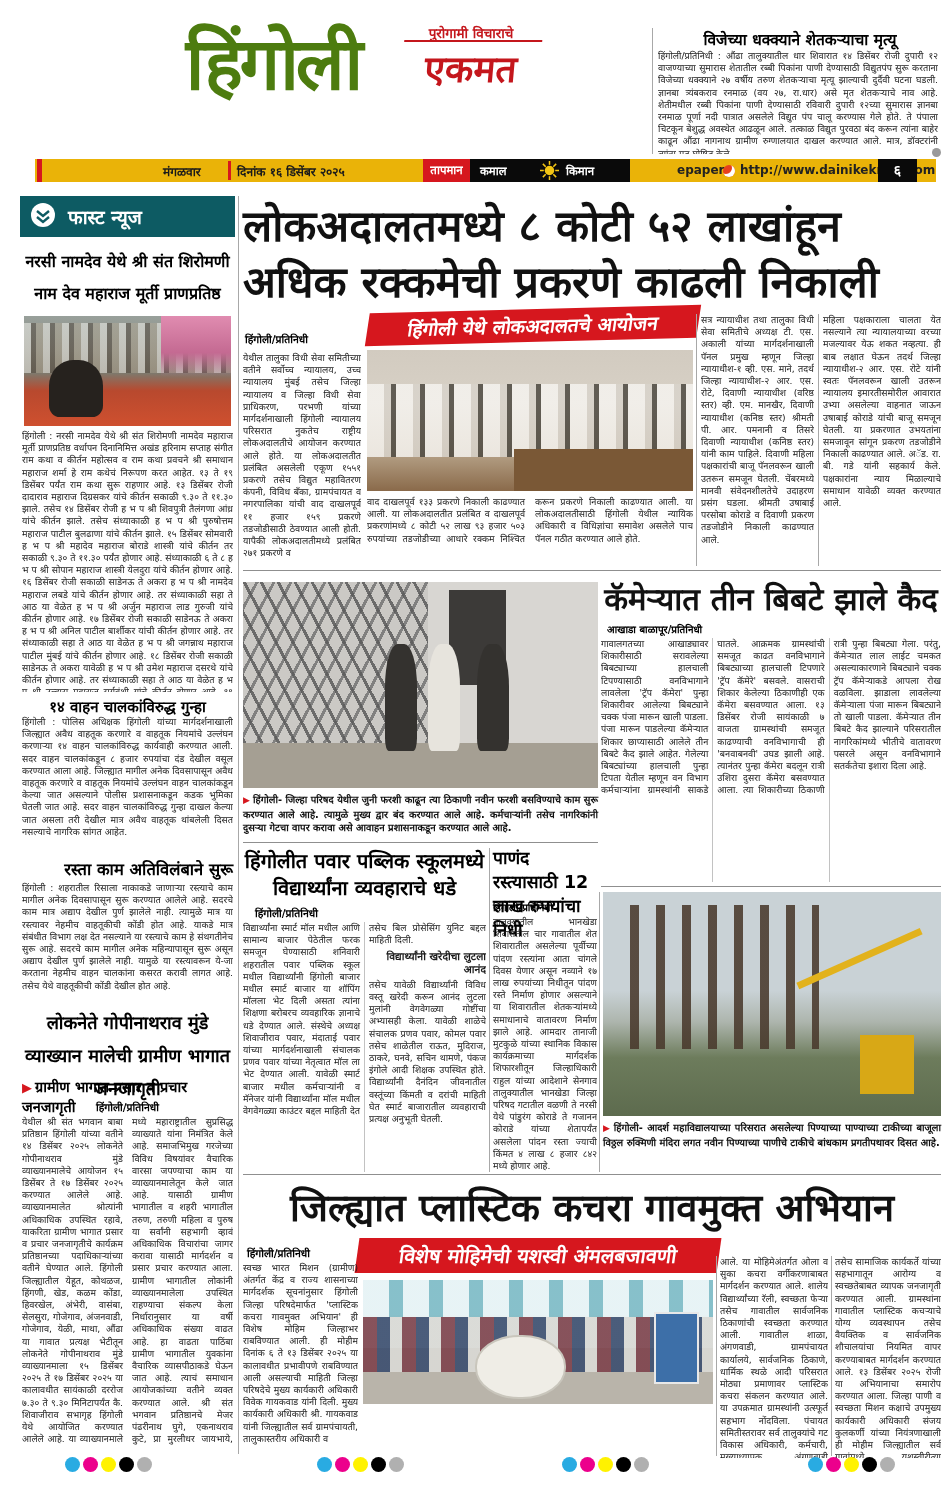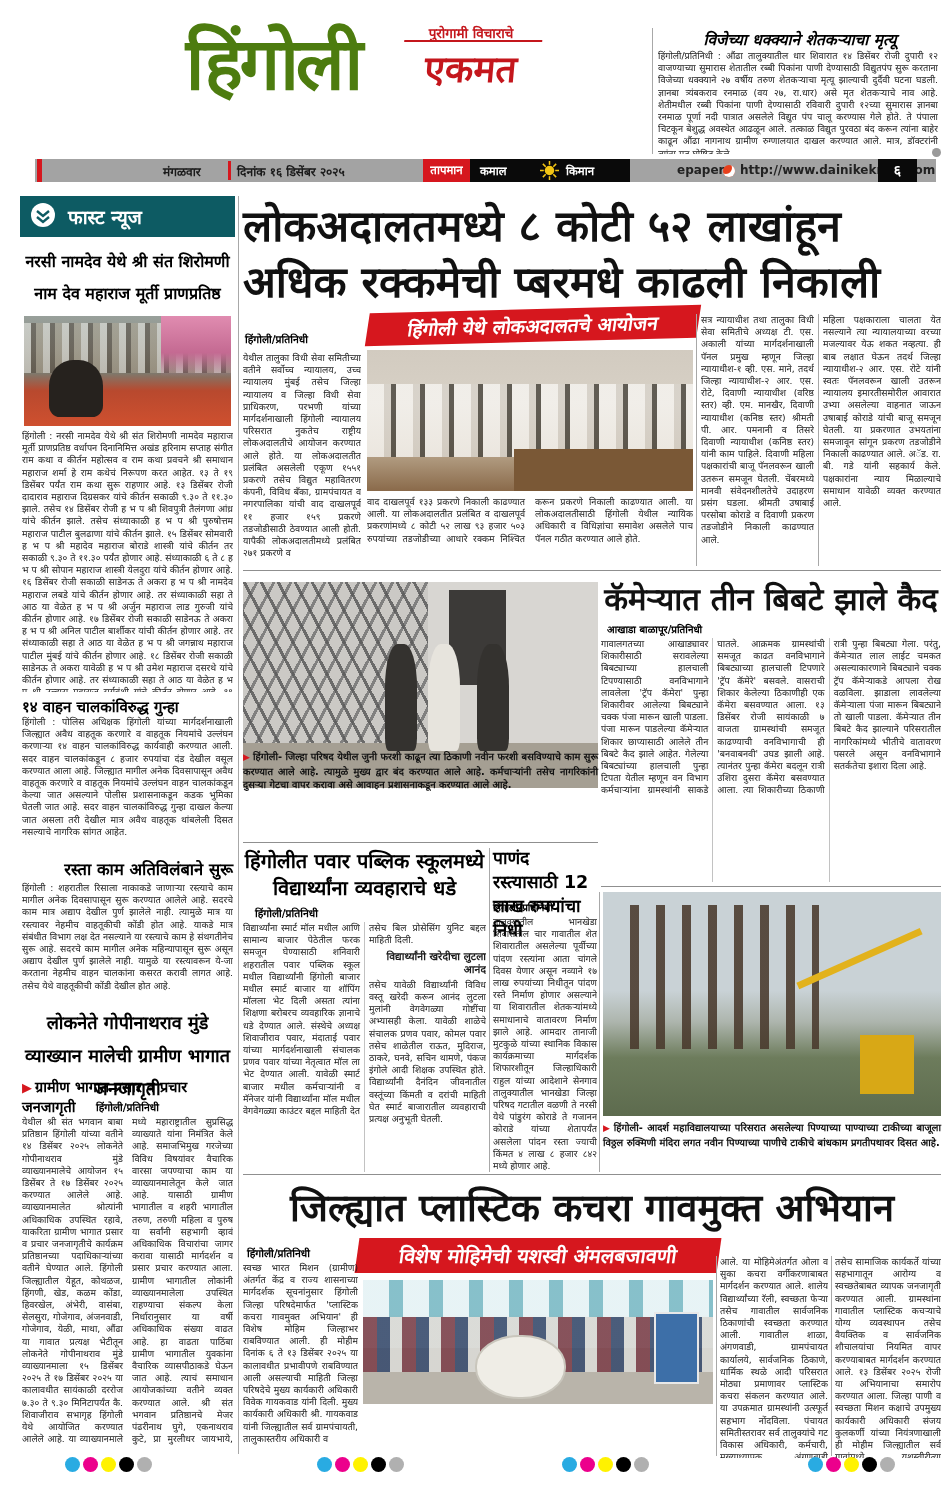--- a/index.html
+++ b/index.html
@@ -20,21 +20,21 @@
   .ribbon { background:#d6171e; color:#fff; font-weight:800; display:flex; align-items:center; justify-content:center; }
 
   
   .city { font-size:72px; font-weight:900; letter-spacing:-3px; line-height:104px; text-align:center; color:#4d7c0f; }
   .tagline { color:#c4161c; font-weight:800; font-size:13.5px; text-align:center; }
   .brand { color:#c4161c; font-weight:900; font-size:37px; text-align:center; transform:skewX(-5deg); border-top:2px solid #c4161c; }
   .next-logo { background:linear-gradient(102deg,#1b8fd6 0 61%,#141414 61% 100%); border-radius:7px;
     display:flex; align-items:center; justify-content:center; color:#fff; font-weight:900; font-size:29px; letter-spacing:3px; }
 
   
-  .datebar { background:#a3a3a3; }
+  .datebar { background:#eab308; }
   .datebar .lbl { font-size:12px; font-weight:800; color:#1a1a1a; }
 
   
   .fastbox { background:#0d5b63; display:flex; align-items:center; }
   .fast-title { color:#fff; font-size:19px; font-weight:800; }
 
   
   .ph-fast { background:
       linear-gradient(180deg, #98a09b 0%, #8d8c82 32%, #7e796c 52%, #b8492e 68%, #cf502f 100%); }
   .ph-fast .curtain { position:absolute; right:0; top:0; width:34%; height:55%;
@@ -77,21 +77,21 @@
 </head>
 <body>
 
 <div class="sheet">
 
   <div class="abs city" style="left:148px; top:12px; width:250px;">हिंगोली</div>
   <div class="abs tagline" style="left:396px; top:24px; width:150px;">पुरोगामी विचाराचे</div>
   <div class="abs brand" style="left:402px; top:40px; width:138px;">एकमत</div>
 
   <div class="abs rule-v" style="left:652px; top:28px; height:126px;"></div>
-  <div class="abs headline" style="left:662px; top:28px; width:276px; font-size:15.5px; text-align:center;font-style:italic;">विजेच्या धक्क्याने शेतकऱ्याचा मृत्यू</div>
+  <div class="abs headline" style="left:662px; top:28px; width:276px; font-size:15.5px; text-align:center;">विजेच्या धक्क्याने शेतकऱ्याचा मृत्यू</div>
   <div class="abs body-text" style="left:658px; top:50px; width:280px; height:104px;">हिंगोली/प्रतिनिधी : औंढा तालुक्यातील धार शिवारात १४ डिसेंबर रोजी दुपारी १२ वाजण्याच्या सुमारास शेतातील रब्बी पिकांना पाणी देण्यासाठी विद्युतपंप सुरू करताना विजेच्या धक्क्याने २७ वर्षीय तरुण शेतकऱ्याचा मृत्यू झाल्याची दुर्दैवी घटना घडली. ज्ञानबा त्र्यंबकराव रनमाळ (वय २७, रा.धार) असे मृत शेतकऱ्याचे नाव आहे. शेतीमधील रब्बी पिकांना पाणी देण्यासाठी रविवारी दुपारी १२च्या सुमारास ज्ञानबा रनमाळ पूर्णा नदी पात्रात असलेले विद्युत पंप चालू करण्यास गेले होते. ते पंपाला चिटकून बेशुद्ध अवस्थेत आढळून आले. तत्काळ विद्युत पुरवठा बंद करून त्यांना बाहेर काढून औंढा नागनाथ ग्रामीण रुग्णालयात दाखल करण्यात आले. मात्र, डॉक्टरांनी त्यांना मृत घोषित केले.</div>
   <div class="abs" style="left:932px; top:148px; width:9px; height:9px; border-radius:50%; background:#9a9a9a;"></div>
 
   <div class="abs datebar" style="left:35px; top:159px; width:901px; height:23px;">
     <div class="abs" style="left:2px; top:0; width:5px; height:23px; background:#d6171e;"></div>
     <div class="abs lbl" style="left:128px; top:4px;">मंगळवार</div>
     <div class="abs" style="left:193px; top:2px; width:3px; height:19px; background:#d6171e;"></div>
     <div class="abs lbl" style="left:202px; top:4px;">दिनांक १६ डिसेंबर २०२५</div>
 
     <div class="abs" style="left:388px; top:0; width:47px; height:23px; background:#d6171e; color:#fff; font-size:11.5px; font-weight:800; text-align:center; line-height:23px;">तापमान</div>
@@ -135,37 +135,37 @@
   <div class="abs headline" style="left:22px; top:246px; width:211px; font-size:16px; line-height:32px; text-align:center;">नरसी नामदेव येथे श्री संत शिरोमणी नाम देव महाराज मूर्ती प्राणप्रतिष्ठ वर्धापन</div>
 
   <div class="photo ph-fast" style="left:24px; top:316px; width:207px; height:110px;">
     <div class="crowd"></div>
       <div class="curtain"></div>
       <div class="figure"></div>
   </div>
 
   <div class="abs body-text" style="left:22px; top:430px; width:211px; height:262px;">हिंगोली : नरसी नामदेव येथे श्री संत शिरोमणी नामदेव महाराज मूर्ती प्राणप्रतिष्ठ वर्धापन दिनानिमित्त अखंड हरिनाम सप्ताह संगीत राम कथा व कीर्तन महोत्सव व राम कथा प्रवचने श्री समाधान महाराज शर्मा हे राम कथेचं निरूपण करत आहेत. १३ ते १९ डिसेंबर पर्यंत राम कथा सुरू राहणार आहे. १३ डिसेंबर रोजी दादाराव महाराज दिग्रसकर यांचे कीर्तन सकाळी ९.३० ते ११.३० झाले. तसेच १४ डिसेंबर रोजी ह भ प श्री शिवपुत्री तैलंगणा आंध्र यांचे कीर्तन झाले. तसेच संध्याकाळी ह भ प श्री पुरुषोत्तम महाराज पाटील बुलढाणा यांचे कीर्तन झाले. १५ डिसेंबर सोमवारी ह भ प श्री महादेव महाराज बोराडे शास्त्री यांचे कीर्तन तर सकाळी ९.३० ते ११.३० पर्यंत होणार आहे. संध्याकाळी ६ ते ८ ह भ प श्री सोपान महाराज शास्त्री येलदुरा यांचे कीर्तन होणार आहे. १६ डिसेंबर रोजी सकाळी साडेनऊ ते अकरा ह भ प श्री नामदेव महाराज लबडे यांचे कीर्तन होणार आहे. तर संध्याकाळी सहा ते आठ या वेळेत ह भ प श्री अर्जुन महाराज लाड गुरुजी यांचे कीर्तन होणार आहे. १७ डिसेंबर रोजी सकाळी साडेनऊ ते अकरा ह भ प श्री अनिल पाटील बार्शीकर यांची कीर्तन होणार आहे. तर संध्याकाळी सहा ते आठ या वेळेत ह भ प श्री जगन्नाथ महाराज पाटील मुंबई यांचे कीर्तन होणार आहे. १८ डिसेंबर रोजी सकाळी साडेनऊ ते अकरा यावेळी ह भ प श्री उमेश महाराज दसरथे यांचे कीर्तन होणार आहे. तर संध्याकाळी सहा ते आठ या वेळेत ह भ प श्री उल्हास महाराज सूर्यवंशी यांचे कीर्तन होणार आहे. १९ डिसेंबर रोजी सकाळी साडेनऊ ते अकरा या वेळेत ह भ प श्री संजय महाराज पाचपोर यांचे कीर्तन होणार आहे.</div>
 
-  <div class="abs headline" style="left:22px; top:696px; width:211px; font-size:15px; ">१४ वाहन चालकांविरुद्ध गुन्हा</div>
+  <div class="abs headline" style="left:22px; top:696px; width:211px; font-size:15px; text-align:center;">१४ वाहन चालकांविरुद्ध गुन्हा</div>
   <div class="abs body-text" style="left:22px; top:716px; width:211px; height:138px;">हिंगोली : पोलिस अधिक्षक हिंगोली यांच्या मार्गदर्शनाखाली जिल्ह्यात अवैध वाहतूक करणारे व वाहतूक नियमांचे उल्लंघन करणाऱ्या १४ वाहन चालकांविरुद्ध कार्यवाही करण्यात आली. सदर वाहन चालकांकडून ८ हजार रुपयांचा दंड देखील वसूल करण्यात आला आहे. जिल्ह्यात मागील अनेक दिवसापासून अवैध वाहतूक करणारे व वाहतूक नियमांचे उल्लंघन वाहन चालकांकडून केल्या जात असल्याने पोलीस प्रशासनाकडून कडक भुमिका घेतली जात आहे. सदर वाहन चालकांविरुद्ध गुन्हा दाखल केल्या जात असला तरी देखील मात्र अवैध वाहतूक थांबलेली दिसत नसल्याचे नागरिक सांगत आहेत.</div>
 
   <div class="abs headline" style="left:22px; top:857px; width:211px; font-size:16.5px; text-align:right;">रस्ता काम अतिविलंबाने सुरू</div>
   <div class="abs body-text" style="left:22px; top:882px; width:211px; height:112px;">हिंगोली : शहरातील रिसाला नाकाकडे जाणाऱ्या रस्त्याचे काम मागील अनेक दिवसापासून सुरू करण्यात आलेले आहे. सदरचे काम मात्र अद्याप देखील पुर्ण झालेले नाही. त्यामुळे मात्र या रस्त्यावर नेहमीच वाहतूकीची कोंडी होत आहे. याकडे मात्र संबंधीत विभाग लक्ष देत नसल्याने या रस्त्याचे काम हे संथगतीनेच सुरू आहे. सदरचे काम मागील अनेक महिन्यापासून सुरू असून अद्याप देखील पुर्ण झालेले नाही. यामुळे या रस्त्यावरून ये-जा करताना नेहमीच वाहन चालकांना कसरत करावी लागत आहे. तसेच येथे वाहतूकीची कोंडी देखील होत आहे.</div>
 
   <div class="abs" style="left:22px; top:1076px; width:211px;">
     <span class="marker" style="font-size:13px;">▶</span><span class="headline" style="font-size:14.5px;">ग्रामीण भागात प्रसार व प्रचार जनजागृती</span>
   </div>
   <div class="abs headline" style="left:22px; top:1006px; width:211px; font-size:18px; line-height:33px; text-align:center;">लोकनेते गोपीनाथराव मुंडे व्याख्यान मालेची ग्रामीण भागात जनजागृती</div>
   <div class="abs byline" style="left:22px; top:1100px; width:211px; text-align:center;">हिंगोली/प्रतिनिधी</div>
   <div class="abs body-text" style="left:22px; top:1116px; width:211px; height:340px; column-count:2; column-gap:9px;">येथील श्री संत भगवान बाबा प्रतिष्ठान हिंगोली यांच्या वतीने १४ डिसेंबर २०२५ लोकनेते गोपीनाथराव मुंडे व्याख्यानमालेचे आयोजन १५ डिसेंबर ते १७ डिसेंबर २०२५ करण्यात आलेले आहे. व्याख्यानमालेत श्रोत्यांनी अधिकाधिक उपस्थित रहावे, याकरिता ग्रामीण भागात प्रसार व प्रचार जनजागृतीचे कार्यक्रम प्रतिष्ठानच्या पदाधिकाऱ्यांच्या वतीने घेण्यात आले. हिंगोली जिल्ह्यातील येहूत, कोथळज, हिंगणी, खेड, कळम कोंडा, हिवरखेल, अंभेरी, वासंबा, सेलसुरा, गोजेगाव, अंजनवाडी, गोजेगाव, येळी, माथा, औंढा या गावात प्रत्यक्ष भेटीतून लोकनेते गोपीनाथराव मुंडे व्याख्यानमाला १५ डिसेंबर २०२५ ते १७ डिसेंबर २०२५ या कालावधीत सायंकाळी दररोज ७.३० ते ९.३० मिनिटापर्यंत कै. शिवाजीराव सभागृह हिंगोली येथे आयोजित करण्यात आलेले आहे. या व्याख्यानमाले मध्ये महाराष्ट्रातील सुप्रसिद्ध व्याख्याते यांना निमंत्रित केले आहे. समाजभिमुख गरजेच्या विविध विषयांवर वैचारिक वारसा जपण्याचा काम या व्याख्यानमालेतून केले जात आहे. यासाठी ग्रामीण भागातील व शहरी भागातील तरुण, तरुणी महिला व पुरुष या सर्वांनी सहभागी व्हावं अधिकाधिक विचारांचा जागर करावा यासाठी मार्गदर्शन व प्रसार प्रचार करण्यात आला. ग्रामीण भागातील लोकांनी व्याख्यानमालेला उपस्थित राहण्याचा संकल्प केला निर्धारानुसार या वर्षी अधिकाधिक संख्या वाढत आहे. हा वाढता पाठिंबा ग्रामीण भागातील युवकांना वैचारिक व्यासपीठाकडे घेऊन जात आहे. त्याचं समाधान आयोजकांच्या वतीने व्यक्त करण्यात आले. श्री संत भगवान प्रतिष्ठानचे मेजर पंढरीनाथ घुगे, एकनाथराव कुटे, प्रा मुरलीधर जायभाये, राजकुमार मोरगे, संजय चाटे, संजय बांगर व गोपाल बांगर, पिंटू नागरे आदी पदाधिकाऱ्यांनी व ग्रामस्थांनी या जनजागृती कार्यक्रमासाठी परिश्रम घेतले.</div>
 
   <div class="abs rule-v" style="left:238px; top:196px; height:1258px;"></div>
 
   <div class="abs" style="left:243px; top:198px; width:700px; font-size:43px; font-weight:900; line-height:56px; white-space:nowrap;">लोकअदालतमध्ये ८ कोटी ५२ लाखांहून</div>
-  <div class="abs" style="left:243px; top:254px; width:700px; font-size:43px; font-weight:900; line-height:56px; white-space:nowrap;">अधिक रक्कमेची प्बरमधे काढली निकाली</div>
+  <div class="abs" style="left:243px; top:254px; width:700px; font-size:43px; font-weight:900; line-height:56px; white-space:nowrap;">अधिक रक्कमेची प्रकरणे काढली निकाली</div>
   <div class="abs byline" style="left:245px; top:332px;">हिंगोली/प्रतिनिधी</div>
 
   <div class="abs ribbon" style="left:368px; top:309px; width:330px; height:33px; font-size:19px; transform:skewX(-10deg) rotate(-1.5deg);">हिंगोली येथे लोकअदालतचे आयोजन</div>
 
   <div class="abs body-text" style="left:243px; top:352px; width:118px; height:222px;">येथील तालुका विधी सेवा समितीच्या वतीने सर्वोच्च न्यायालय, उच्च न्यायालय मुंबई तसेच जिल्हा न्यायालय व जिल्हा विधी सेवा प्राधिकरण, परभणी यांच्या मार्गदर्शनाखाली हिंगोली न्यायालय परिसरात नुकतेच राष्ट्रीय लोकअदालतीचे आयोजन करण्यात आले होते. या लोकअदालतीत प्रलंबित असलेली एकूण १५५१ प्रकरणे तसेच विद्युत महावितरण कंपनी, विविध बँका, ग्रामपंचायत व नगरपालिका यांची वाद दाखलपूर्व ११ हजार १५९ प्रकरणे तडजोडीसाठी ठेवण्यात आली होती. यापैकी लोकअदालतीमध्ये प्रलंबित २७१ प्रकरणे व</div>
 
   <div class="photo ph-adalat" style="left:367px; top:350px; width:326px; height:141px;">
     <div class="people"></div>
       <div class="desk"></div>
   </div>
@@ -180,21 +180,21 @@
   <div class="abs rule-h" style="left:243px; top:570px; width:698px;"></div>
 
   <div class="photo ph-gate" style="left:243px; top:582px; width:355px; height:206px;">
     <div class="grill"></div>
       <div class="door"></div>
       <div class="ground"></div>
     <div class="p1"></div>
       <div class="p2"></div>
       <div class="p3"></div>
   </div>
-  <div class="abs cap" style="left:243px; top:750px; width:355px; height:46px;">
+  <div class="abs cap" style="left:243px; top:793px; width:355px; height:46px;">
     <span class="marker">▶</span><span>हिंगोली- जिल्हा परिषद येथील जुनी फरशी काढून त्या ठिकाणी नवीन फरशी बसविण्याचे काम सुरू करण्यात आले आहे. त्यामुळे मुख्य द्वार बंद करण्यात आले आहे. कर्मचाऱ्यांनी तसेच नागरिकांनी दुसऱ्या गेटचा वापर करावा असे आवाहन प्रशासनाकडून करण्यात आले आहे.</span>
   </div>
   <div class="abs rule-h" style="left:243px; top:842px; width:355px;"></div>
 
   <div class="abs" style="left:601px; top:577px; width:340px; font-size:31px; font-weight:900; text-align:center; white-space:nowrap;">कॅमेऱ्यात तीन बिबटे झाले कैद</div>
   <div class="abs byline" style="left:607px; top:622px; font-size:10px;">आखाडा बाळापूर/प्रतिनिधी</div>
   <div class="abs body-text" style="left:601px; top:638px; width:340px; height:244px; column-count:3; column-gap:9px; column-rule:1px solid #c2c2c2;">गावालगतच्या आखाड्यावर शिकारीसाठी सरावलेल्या बिबट्याच्या हालचाली टिपण्यासाठी वनविभागाने लावलेला 'ट्रॅप कॅमेरा' पुन्हा शिकारीवर आलेल्या बिबट्याने चक्क पंजा मारून खाली पाडला. पंजा मारून पाडलेल्या कॅमेऱ्यात शिकार छाप्यासाठी आलेले तीन बिबटे कैद झाले आहेत. गेलेल्या बिबट्यांच्या हालचाली पुन्हा टिपता येतील म्हणून वन विभाग कर्मचाऱ्यांना ग्रामस्थांनी साकडे घातले. आक्रमक ग्रामस्थांची समजूत काढत वनविभागाने बिबट्याच्या हालचाली टिपणारे 'ट्रॅप कॅमेरे' बसवले. वासराची शिकार केलेल्या ठिकाणीही एक कॅमेरा बसवण्यात आला. १३ डिसेंबर रोजी सायंकाळी ७ वाजता ग्रामस्थांची समजूत काढण्याची वनविभागाची ही 'बनवाबनवी' उघड झाली आहे. त्यानंतर पुन्हा कॅमेरा बदलून रात्री उशिरा दुसरा कॅमेरा बसवण्यात आला. त्या शिकारीच्या ठिकाणी रात्री पुन्हा बिबट्या गेला. परंतु, कॅमेऱ्यात लाल लाईट चमकत असल्याकारणाने बिबट्याने चक्क ट्रॅप कॅमेऱ्याकडे आपला रोख वळविला. झाडाला लावलेल्या कॅमेऱ्याला पंजा मारून बिबट्याने तो खाली पाडला. कॅमेऱ्यात तीन बिबटे कैद झाल्याने परिसरातील नागरिकांमध्ये भीतीचे वातावरण पसरले असून वनविभागाने सतर्कतेचा इशारा दिला आहे.</div>
   <div class="abs rule-h" style="left:601px; top:886px; width:340px;"></div>
 
   <div class="abs headline" style="left:243px; top:848px; width:243px; font-size:20px; line-height:27px; text-align:center;">हिंगोलीत पवार पब्लिक स्कूलमध्ये विद्यार्थ्यांना व्यवहाराचे धडे</div>

